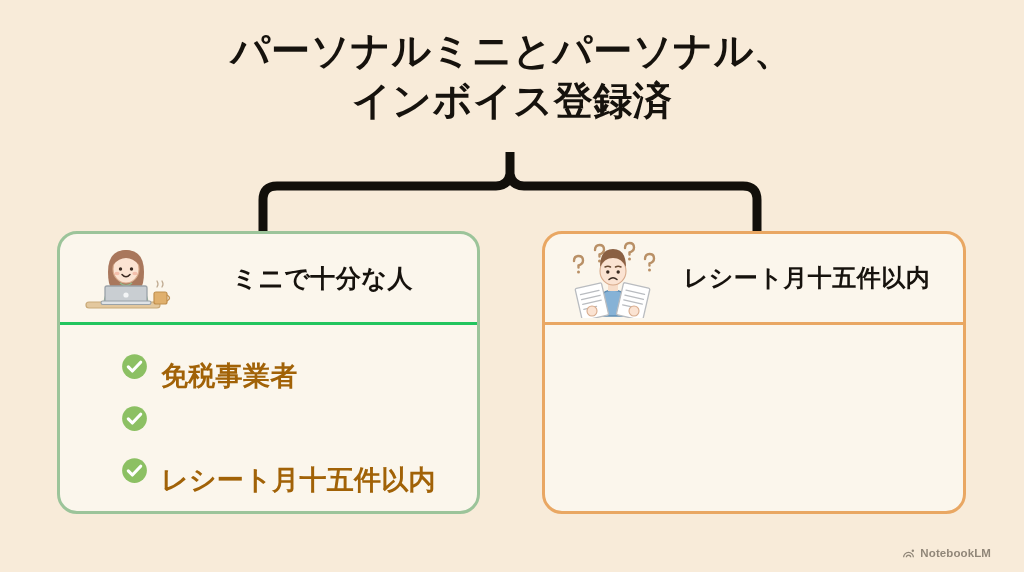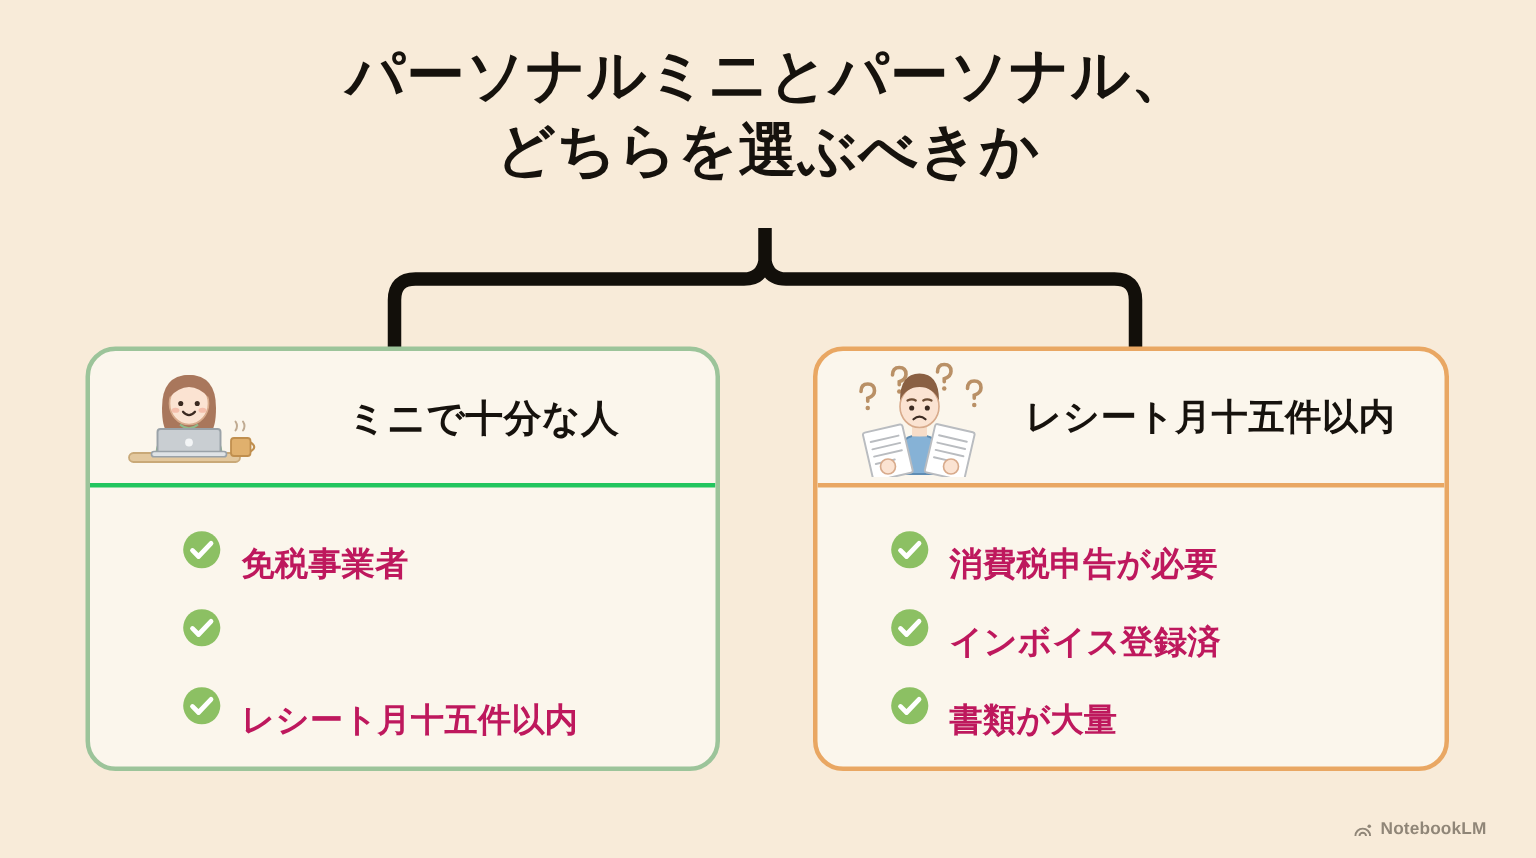--- a/index.html
+++ b/index.html
@@ -114,23 +114,23 @@
 
   .check-icon {
     flex: 0 0 27px;
     width: 27px;
     height: 27px;
     margin-right: 13px;
     display: block;
   }
 
   .item-label {
-    font-size: 22px;
+    font-size: 27px;
     font-weight: 900;
-    color: #be185d;
+    color: #a16207;
     letter-spacing: 0.3px;
     white-space: nowrap;
     font-family: "DejaVu Sans", "Liberation Sans", sans-serif;
     margin-top: 20px;
   }
 
   
   #watermark {
     position: absolute;
     right: 17px;
@@ -146,21 +146,21 @@
     letter-spacing: 0.1px;
   }
 </style>
 </head>
 <body>
 
 <div id="slide">
 
   <div id="title-block">
     <span class="title-line">パーソナルミニとパーソナル、</span>
-    <span class="title-line">どちらを選ぶべきか</span>
+    <span class="title-line">インボイス登録済</span>
   </div>
 
   <svg id="connector" viewBox="0 0 520 86" aria-hidden="true">
     <path d="M260 0 L260 22
              M 13 86 L 13 48 Q 13 34 27 34 L 246 34 Q 258 34 260 22 Q 262 34 274 34 L 493 34 Q 507 34 507 48 L 507 86" fill="none" stroke="#120f0a" stroke-width="9" stroke-linecap="round" stroke-linejoin="round"></path>
   </svg>
 
   <div class="card" id="card-mini">
     <div class="card-header">
 
@@ -276,43 +276,20 @@
           </g>
         </g>
 
         <circle cx="27" cy="73" r="5" fill="#fbe3d2" stroke="#d8ab8c" stroke-width="1.1"></circle>
         <circle cx="69" cy="73" r="5" fill="#fbe3d2" stroke="#d8ab8c" stroke-width="1.1"></circle>
       </svg>
 
       <div class="card-title">レシート月十五件以内</div>
     </div>
 
-    <ul class="card-list">
-      <li>
-        <svg class="check-icon" viewBox="0 0 24 24" aria-hidden="true">
-          <circle cx="12" cy="12" r="11" fill="#8cc063"></circle>
-          <path d="M6.5 12.4 l3.6 3.6 l7.4 -7.8" fill="none" stroke="#ffffff" stroke-width="2.8" stroke-linecap="round" stroke-linejoin="round"></path>
-        </svg>
-        <span class="item-label">消費税申告が必要</span>
-      </li>
-      <li>
-        <svg class="check-icon" viewBox="0 0 24 24" aria-hidden="true">
-          <circle cx="12" cy="12" r="11" fill="#8cc063"></circle>
-          <path d="M6.5 12.4 l3.6 3.6 l7.4 -7.8" fill="none" stroke="#ffffff" stroke-width="2.8" stroke-linecap="round" stroke-linejoin="round"></path>
-        </svg>
-        <span class="item-label">インボイス登録済</span>
-      </li>
-      <li>
-        <svg class="check-icon" viewBox="0 0 24 24" aria-hidden="true">
-          <circle cx="12" cy="12" r="11" fill="#8cc063"></circle>
-          <path d="M6.5 12.4 l3.6 3.6 l7.4 -7.8" fill="none" stroke="#ffffff" stroke-width="2.8" stroke-linecap="round" stroke-linejoin="round"></path>
-        </svg>
-        <span class="item-label">書類が大量</span>
-      </li>
-    </ul>
   </div>
 
   <div id="watermark">
     <svg width="13" height="13" viewBox="0 0 24 24" aria-hidden="true">
       <path d="M3 19 a9 9 0 0 1 18 0" fill="none" stroke="#3c3429" stroke-width="2.4"></path>
       <path d="M8 19 a4 4 0 0 1 8 0" fill="none" stroke="#3c3429" stroke-width="2.4"></path>
       <circle cx="20" cy="7" r="2.2" fill="#3c3429"></circle>
     </svg>
     <span class="wm-text">NotebookLM</span>
   </div>

